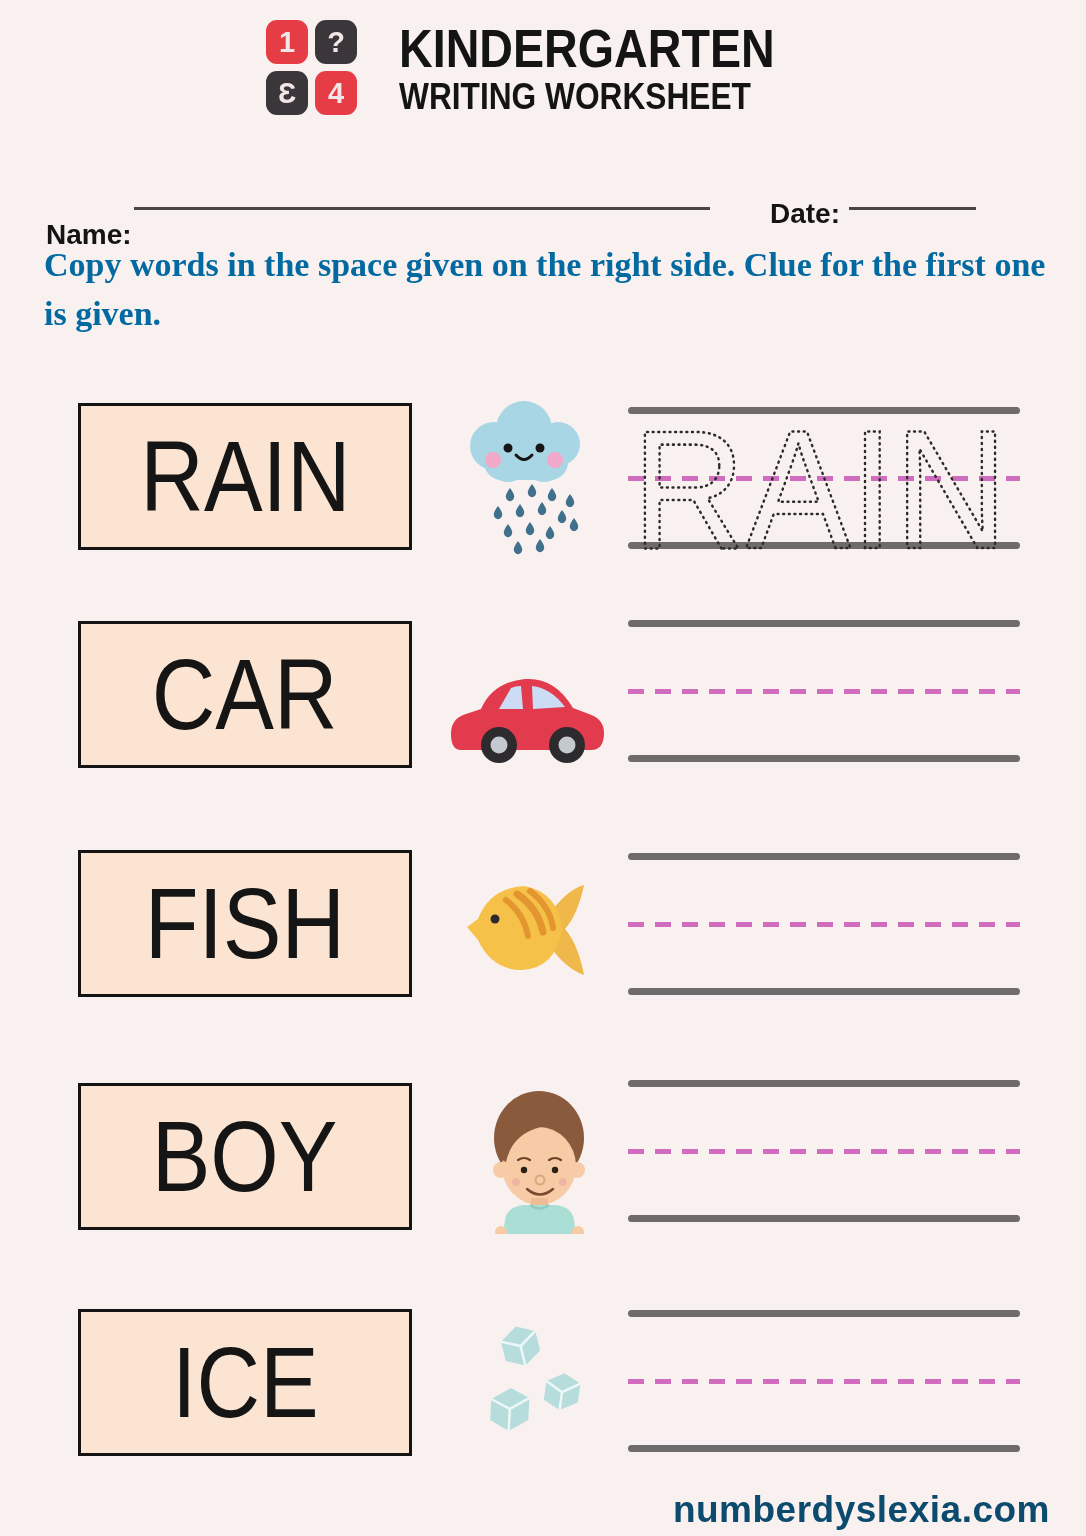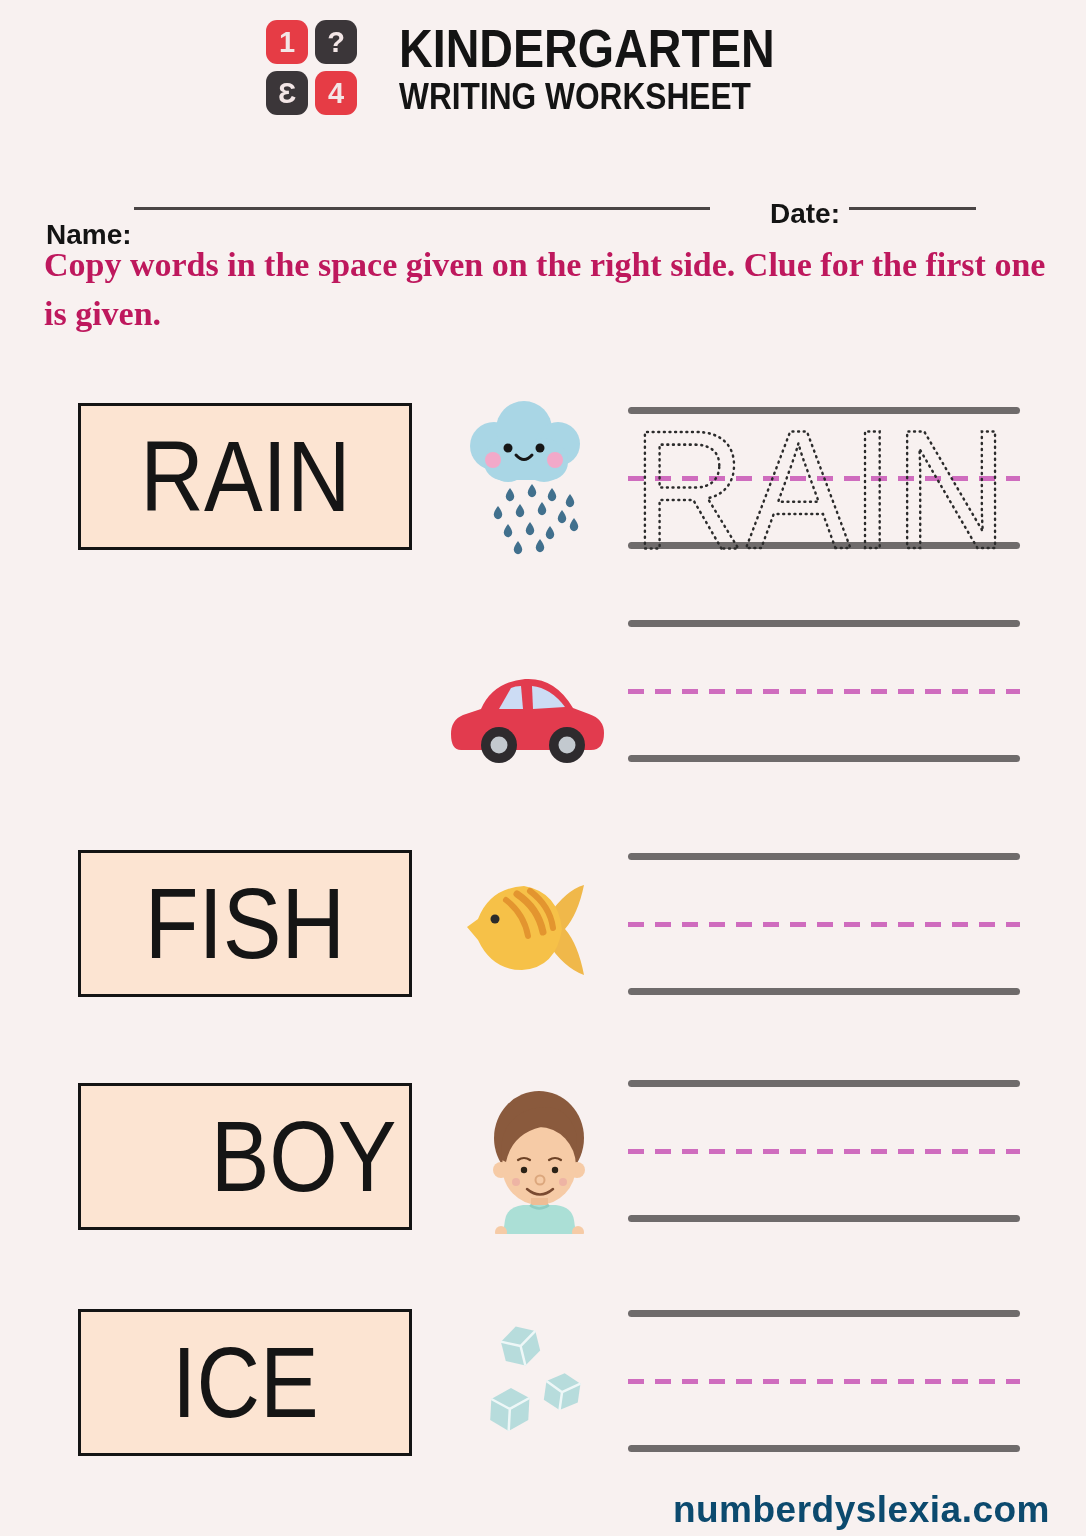--- a/index.html
+++ b/index.html
@@ -26,33 +26,33 @@
   .title-line1 { font-size:53px; font-weight:700; line-height:1.0; letter-spacing:0px; }
   .title-line2 { font-size:36px; font-weight:700; line-height:1.0; margin-top:4px; letter-spacing:0px; }
   
   .name-label { position:absolute; left:46px;  top:183px; font-size:28px; font-weight:700; color:#141414;margin-top:36px; }
   .name-line  { position:absolute; left:134px; top:177px; width:576px; height:33px; border-bottom:3px solid #4a4545; }
   .date-label { position:absolute; left:770px; top:198px; font-size:28px; font-weight:700; color:#141414; }
   .date-line  { position:absolute; left:849px; top:177px; width:127px; height:33px; border-bottom:3px solid #4a4545; }
   
   .instructions {
     position:absolute; left:44px; top:240px; width:1016px;
-    font-family:cursive; font-size:34px; line-height:1.45; color:#be185d; font-weight:600;
+    font-family:cursive; font-size:34px; line-height:1.45; color:#0369a1; font-weight:600;
   }
   
   .word-box {
     position:absolute; left:78px; width:334px; height:147px;
     background:#fce4d2; border:3px solid #141414;
     display:flex; align-items:center; justify-content:center;
   }
   .word-text {
     font-size:100px; color:#151515; transform:scaleX(0.88); white-space:nowrap;
   }
   .box-r1 { top:403px; } .box-r2 { top:621px; } .box-r3 { top:850px; }
-  .box-r4 { top:1083px;justify-content:flex-end; } .box-r5 { top:1309px; }
+  .box-r4 { top:1083px; } .box-r5 { top:1309px; }
   .icon { position:absolute; }
   .icon-r1 { left:456px; top:398px; }
   .icon-r2 { left:447px; top:658px; }
   .icon-r3 { left:462px; top:876px; }
   .icon-r4 { left:483px; top:1086px; }
   .icon-r5 { left:480px; top:1318px; }
   
   .line-group { position:absolute; left:628px; width:392px; height:142px; }
   .lg-r1 { top:407px; } .lg-r2 { top:620px; } .lg-r3 { top:853px; }
   .lg-r4 { top:1080px; } .lg-r5 { top:1310px; }
@@ -142,20 +142,23 @@
   </svg>
   <div class="line-group lg-r1">
     <div class="line-solid top"></div>
     <div class="line-dashed"></div>
     <div class="line-solid bottom"></div>
   </div>
   <svg class="trace-svg" viewBox="0 0 392 146">
     <text x="4" y="140" font-size="168" font-family="Liberation Sans, sans-serif" textLength="376" lengthAdjust="spacingAndGlyphs" fill="none" stroke="#2b2b2b" stroke-width="2.6" stroke-dasharray="1 5" stroke-linecap="round">RAIN</text>
   </svg>
 
+  <div class="word-box box-r2">
+    <span class="word-text">CAR</span>
+  </div>
   <svg class="icon icon-r2" width="160" height="110" viewBox="0 0 160 110">
     <path d="M14 92 Q4 92 4 76 Q4 62 16 57 L34 51 Q46 24 78 21 Q108 19 126 50 L142 56 Q157 61 157 75 Q157 92 144 92 Z" fill="#e23b4e"></path>
     <path d="M52 51 L64 30 Q68 28 74 28 L76 51 Z" fill="#ccdcf4"></path>
     <path d="M86 51 L85 28 Q104 30 118 49 Z" fill="#ccdcf4"></path>
     <circle cx="52" cy="87" r="18" fill="#2e2b2e"></circle>
       <circle cx="52" cy="87" r="8.5" fill="#c3c9cf"></circle>
     <circle cx="120" cy="87" r="18" fill="#2e2b2e"></circle>
       <circle cx="120" cy="87" r="8.5" fill="#c3c9cf"></circle>
   </svg>
   <div class="line-group lg-r2">

